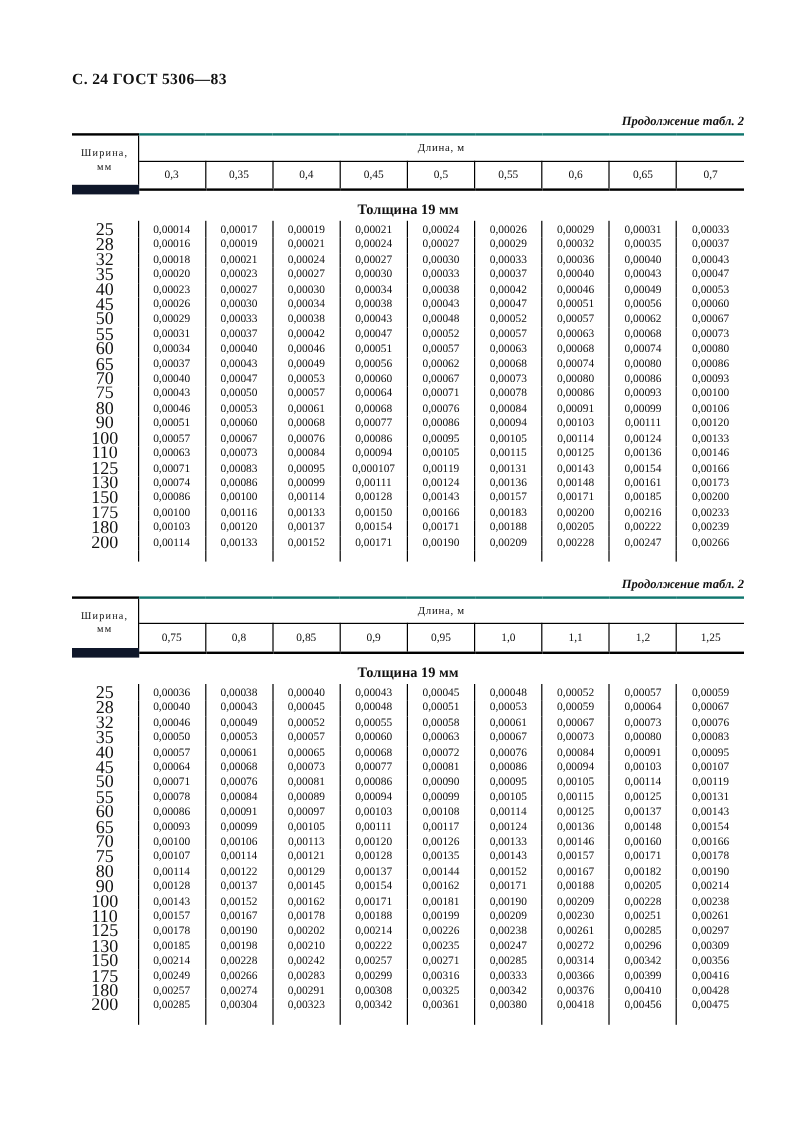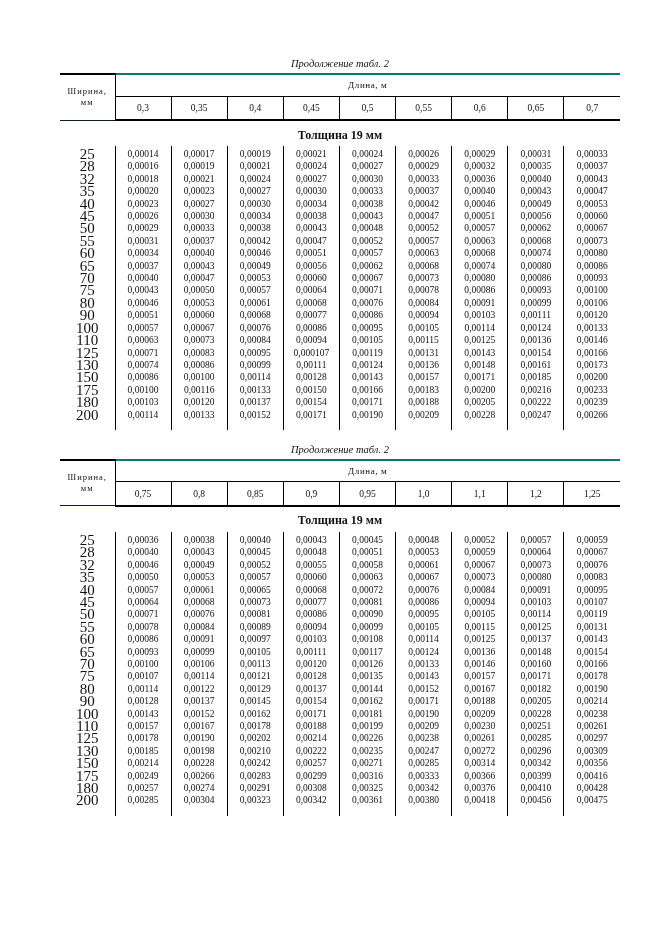--- a/index.html
+++ b/index.html
@@ -19,40 +19,41 @@
   }
   .page-header {
     font-size: 13px;
     font-weight: bold;
     letter-spacing: 0.3px;
     margin-bottom: 22px;
   }
   .continuation {
     font-size: 10.5px;
     font-style: italic;
-    text-align: center;
+    text-align: right;
     margin-bottom: 4px;
+    font-weight: bold;
   }
   .table-block { margin-bottom: 14px; }
   table.gost-table {
     border-collapse: collapse;
     table-layout: fixed;
     width: 560px;
   }
   table.gost-table col.wcol { width: 55px; }
   table.gost-table th, table.gost-table td {
     font-weight: normal;
     text-align: center;
     vertical-align: middle;
     overflow: hidden;
     white-space: nowrap;
   }
   th.width-cell {
     border-top: 2px solid #000;
-    border-bottom: 1px solid #0f172a;
+    border-bottom: 8px solid #0f172a;
     border-right: 1px solid #000;
     font-size: 8.5px;
     letter-spacing: 1px;
     line-height: 1.35;
   }
   th.length-cell {
     border-top: 2px solid #0f766e;
     border-bottom: 1px solid #000;
     font-size: 9px;
     letter-spacing: 0.6px;
@@ -85,20 +86,21 @@
   }
   tr.first-data-row td { padding-top: 2px; }
   tr.stub-row td { height: 9px; line-height: 9px; }
 </style>
 </head>
 <body>
 
 <div class="page">
   <div class="content">
 
+    <div class="page-header">С. 24 ГОСТ 5306—83</div>
 
     <section class="table-block">
       <div class="continuation">Продолжение табл. 2</div>
       <table class="gost-table">
         <colgroup>
             <col class="wcol">
             <col>
             <col>
             <col>
             <col>

